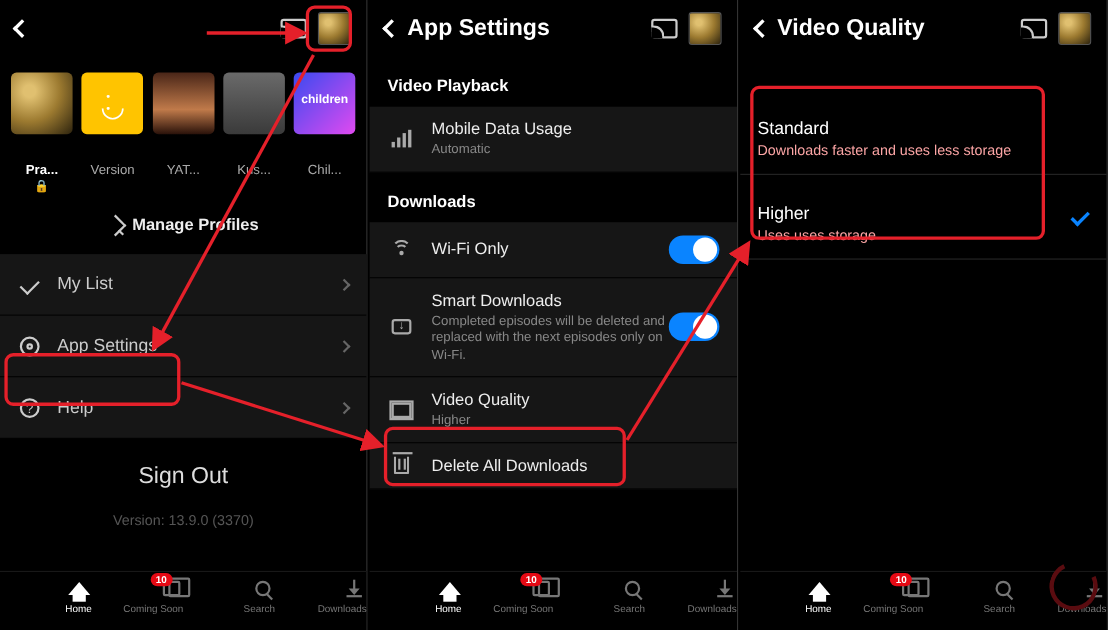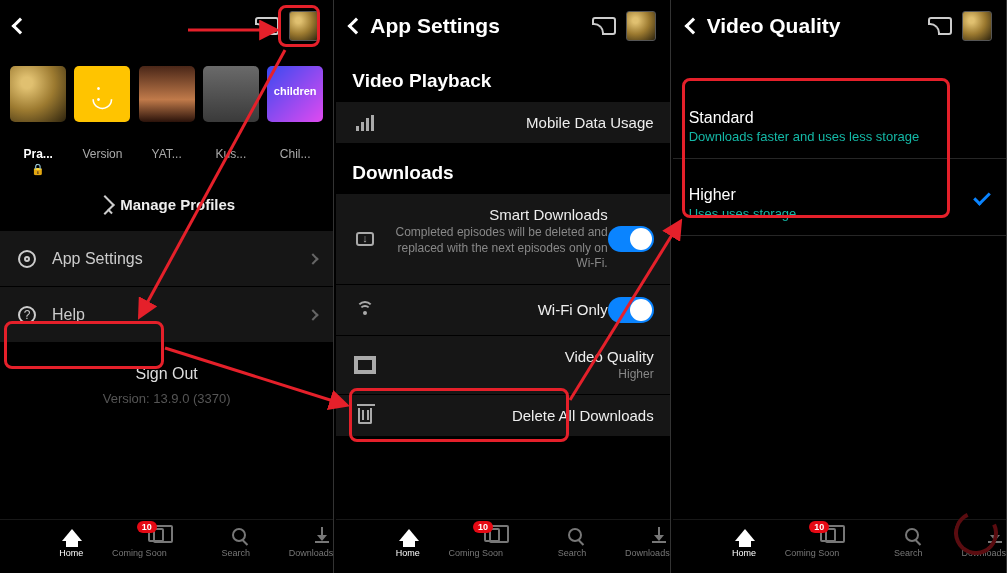--- a/index.html
+++ b/index.html
@@ -118,21 +118,21 @@
     margin-left:auto; width:8px;height:8px;
     border-right:2px solid #666;border-top:2px solid #666;
     transform:rotate(45deg);
   }
   .mi-icon{width:22px;margin-right:14px;display:inline-flex;justify-content:center;}
   .chk{width:16px;height:10px;border-left:2px solid #ccc;border-bottom:2px solid #ccc;transform:rotate(-45deg);}
   .gear{width:18px;height:18px;border:2px solid #ccc;border-radius:50%;position:relative;}
   .gear::after{content:'';position:absolute;inset:4px;border:2px solid #ccc;border-radius:50%;}
   .qmark{width:18px;height:18px;border:2px solid #ccc;border-radius:50%;display:flex;align-items:center;justify-content:center;font-size:12px;color:#ccc;}
   .footer-text{text-align:center;padding:22px 0 10px 0;}
-  .signout{color:#ddd;font-size:16px;margin-bottom:8px;}
+  .signout{color:#ddd;font-size:21px;margin-bottom:20px;}
   .ver{color:#555;font-size:13px;}
   
   .bnav{
     height:54px;display:flex;padding:4px 0 0 0;
     background:#000;border-top:1px solid #181818;
     position:absolute;bottom:0;left:0;right:0;
   }
   .bitem{flex:1;display:flex;flex-direction:column;align-items:flex-end;gap:2px;color:#777;font-size:9px;position:relative;}
   .bitem.active{color:#fff;}
   .bi-icon{width:22px;height:22px;display:flex;align-items:center;justify-content:center;}
@@ -141,27 +141,27 @@
   .stack-ic{width:16px;height:14px;border:2px solid currentColor;border-radius:2px;position:relative;}
   .stack-ic::after{content:'';position:absolute;top:-5px;left:3px;width:16px;height:14px;border:2px solid currentColor;border-radius:2px;}
   .search-ic{width:14px;height:14px;border:2px solid currentColor;border-radius:50%;position:relative;}
   .search-ic::after{content:'';position:absolute;width:2px;height:7px;background:currentColor;transform:rotate(-45deg);bottom:-6px;right:-2px;}
   .dl-ic{width:14px;position:relative;}
   .dl-ic::before{content:'';display:block;width:2px;height:12px;background:currentColor;margin:0 auto;}
   .dl-ic::after{content:'';display:block;width:14px;height:2px;background:currentColor;margin-top:2px;}
   .dl-arrow{position:absolute;top:8px;left:2px;width:0;height:0;border-left:5px solid transparent;border-right:5px solid transparent;border-top:6px solid currentColor;}
   .badge{position:absolute;top:-3px;right:10px;background:#e50914;color:#fff;font-size:9px;font-weight:700;padding:1px 5px;border-radius:9px;}
   
-  .section-h{font-size:19px;font-weight:700;padding:18px 16px 10px 16px;}
+  .section-h{font-size:15px;font-weight:700;padding:18px 16px 10px 16px;}
   .set-item{
     background:#161616;padding:12px 16px;display:flex;align-items:center;
     border-bottom:1px solid #000;position:relative;
   }
   .set-icon{width:26px;margin-right:14px;color:#aaa;display:flex;justify-content:center;}
-  .set-body{flex:1;min-width:0;text-align:right;}
+  .set-body{flex:1;min-width:0;}
   .set-title{font-size:15px;color:#eee;}
   .set-sub{font-size:12px;color:#888;margin-top:2px;line-height:1.3;}
   .toggle{width:46px;height:26px;border-radius:13px;background:#0a84ff;position:relative;flex-shrink:0;}
   .toggle::after{content:'';position:absolute;right:2px;top:2px;width:22px;height:22px;background:#fff;border-radius:50%;}
   .bars-ic{display:flex;align-items:flex-end;gap:2px;height:16px;}
   .bars-ic span{width:3px;background:#aaa;}
   .bars-ic span:nth-child(1){height:5px;}.bars-ic span:nth-child(2){height:9px;}.bars-ic span:nth-child(3){height:13px;}.bars-ic span:nth-child(4){height:16px;}
   .wifi-ic{width:18px;height:18px;position:relative;}
   .wifi-ic span{position:absolute;border:2px solid #aaa;border-radius:50%;border-bottom-color:transparent;border-left-color:transparent;border-right-color:transparent;}
   .wifi-ic span:nth-child(1){width:18px;height:18px;top:0;left:0;}
@@ -170,21 +170,21 @@
   .dlcloud-ic{width:18px;height:14px;border:2px solid #aaa;border-radius:3px;position:relative;}
   .dlcloud-ic::after{content:'↓';position:absolute;top:-2px;left:4px;font-size:11px;color:#aaa;}
   .vq-ic{width:18px;height:14px;border:2px solid #aaa;position:relative;}
   .vq-ic::after{content:'';position:absolute;top:-4px;left:-4px;width:18px;height:14px;border:2px solid #aaa;}
   .trash-ic{width:14px;height:16px;border:2px solid #aaa;border-top:none;border-radius:0 0 2px 2px;position:relative;}
   .trash-ic::before{content:'';position:absolute;top:-4px;left:-3px;width:18px;height:2px;background:#aaa;}
   .trash-ic::after{content:'';position:absolute;top:2px;left:2px;width:2px;height:10px;background:#aaa;box-shadow:5px 0 #aaa;}
   
   .qopt{padding:14px 16px;border-bottom:1px solid #262626;position:relative;}
   .qtitle{font-size:16px;color:#fff;margin-top:13px;}
-  .qsub{font-size:13px;color:#14b8a6;margin-top:2px;}
+  .qsub{font-size:13px;color:#fca5a5;margin-top:2px;}
   .check-r{position:absolute;right:16px;top:50%;transform:translateY(-50%) rotate(-45deg);width:16px;height:9px;border-left:3px solid #0a84ff;border-bottom:3px solid #0a84ff;}
   
   .annot{position:absolute;border:3px solid #e5202a;border-radius:8px;pointer-events:none;z-index:50;}
   svg.arrows{position:absolute;top:0;left:0;width:1007px;height:573px;pointer-events:none;z-index:49;}
   .logo-c{position:absolute;right:8px;bottom:18px;width:44px;height:44px;border:4px solid #5a0c10;border-radius:50%;border-top-color:transparent;transform:rotate(20deg);}
 </style>
 </head>
 <body>
 
 <div class="screen">
@@ -219,20 +219,27 @@
   </div>
 
   <div class="manage-row">
     <div class="pencil"></div>
     <span>Manage Profiles</span>
   </div>
 
   <div class="menu-list">
     <div class="menu-item">
       <span class="mi-icon">
+          <span class="chk"></span>
+        </span>
+      <span>My List</span>
+      <span class="chev-r"></span>
+    </div>
+    <div class="menu-item">
+      <span class="mi-icon">
           <span class="gear"></span>
         </span>
       <span>App Settings</span>
       <span class="chev-r"></span>
     </div>
     <div class="menu-item">
       <span class="mi-icon">
           <span class="qmark">?</span>
         </span>
       <span>Help</span>
@@ -289,46 +296,47 @@
     <div class="set-icon">
         <div class="bars-ic">
           <span></span>
           <span></span>
           <span></span>
           <span></span>
         </div>
       </div>
     <div class="set-body">
       <div class="set-title">Mobile Data Usage</div>
+      <div class="set-sub">Automatic</div>
     </div>
     <span class="chev-r"></span>
   </div>
 
   <div class="section-h">Downloads</div>
   <div class="set-item">
     <div class="set-icon">
+        <div class="wifi-ic">
+          <span></span>
+          <span></span>
+          <span></span>
+        </div>
+      </div>
+    <div class="set-body">
+        <div class="set-title">Wi-Fi Only</div>
+      </div>
+    <div class="toggle"></div>
+  </div>
+  <div class="set-item">
+    <div class="set-icon">
         <div class="dlcloud-ic"></div>
       </div>
     <div class="set-body">
       <div class="set-title">Smart Downloads</div>
       <div class="set-sub">Completed episodes will be deleted and replaced with the next episodes only on Wi-Fi.</div>
     </div>
-    <div class="toggle"></div>
-  </div>
-  <div class="set-item">
-    <div class="set-icon">
-        <div class="wifi-ic">
-          <span></span>
-          <span></span>
-          <span></span>
-        </div>
-      </div>
-    <div class="set-body">
-        <div class="set-title">Wi-Fi Only</div>
-      </div>
     <div class="toggle"></div>
   </div>
   <div class="set-item">
     <div class="set-icon">
         <div class="vq-ic"></div>
       </div>
     <div class="set-body">
       <div class="set-title">Video Quality</div>
       <div class="set-sub">Higher</div>
     </div>

